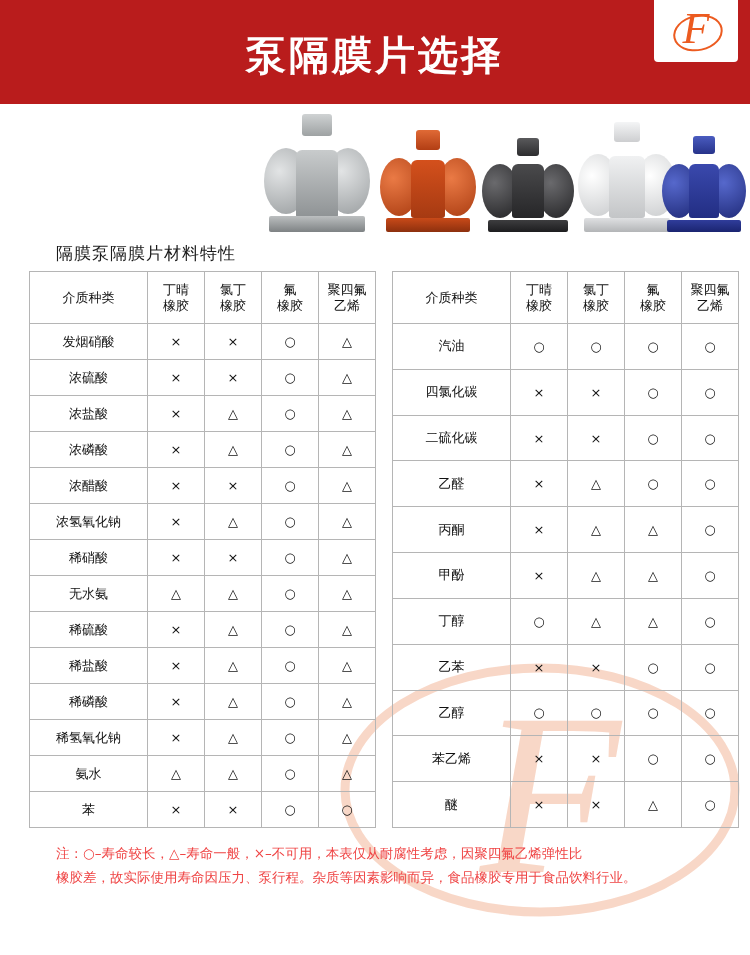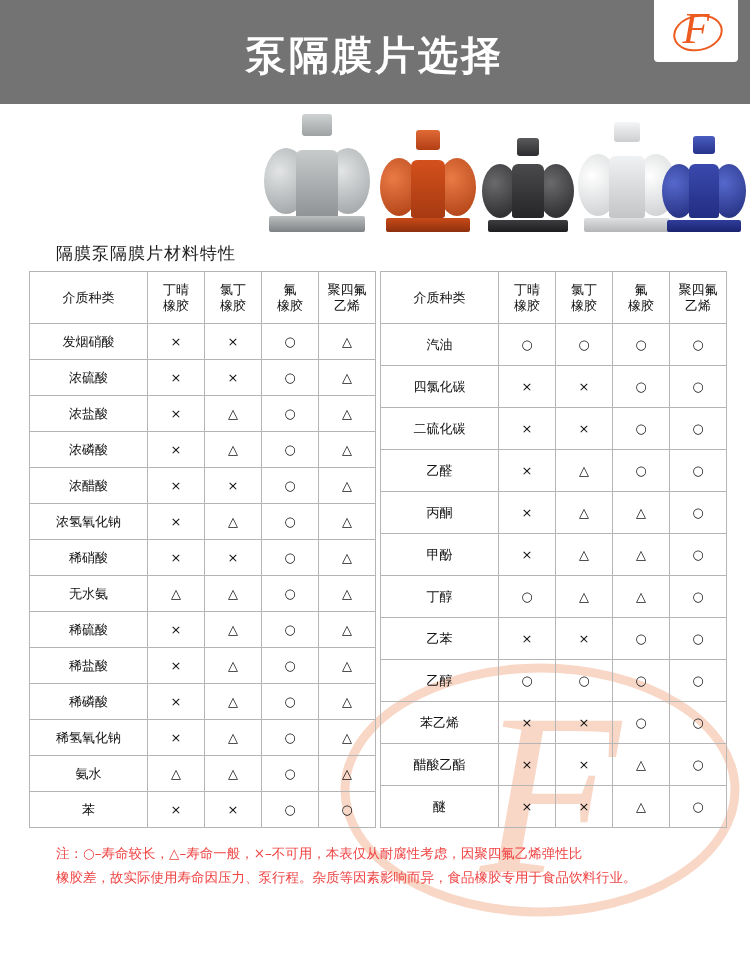--- a/index.html
+++ b/index.html
@@ -14,21 +14,21 @@
     position: relative;
     width: 750px; height: 955px;
     background: #fff;
     overflow: hidden;
   }
 
   
   .header {
     position: relative;
     width: 750px; height: 104px;
-    background: #737373;
+    background: #b91c1c;
     overflow: hidden;
   }
   .header-title {
     position: absolute;
     left: 0; right: 0; top: 28px;
     text-align: center;
     color: #ffffff;
     font-size: 40px;
     font-weight: bold;
     letter-spacing: 3px;
@@ -106,21 +106,21 @@
     font-family: "DejaVu Sans", sans-serif;
     letter-spacing: 1px;
   }
 
   
   .tables-wrap {
     position: relative;
     margin: 0 auto;
     width: 692px;
     display: flex;
-    gap: 4px;
+    gap: 16px;
     z-index: 10;
   }
   table.matrix {
     border-collapse: collapse;
     width: 346px;
     table-layout: fixed;
     background: transparent;
   }
   table.matrix th, table.matrix td {
     border: 1px solid #b5b5b5;
@@ -448,27 +448,20 @@
             <td class="sym">○</td>
           </tr>
           <tr>
             <td>苯乙烯</td>
             <td class="sym">×</td>
             <td class="sym">×</td>
             <td class="sym">○</td>
             <td class="sym">○</td>
           </tr>
           <tr>
-            <td>醋酸乙酯</td>
-            <td class="sym">×</td>
-            <td class="sym">×</td>
-            <td class="sym">△</td>
-            <td class="sym">○</td>
-          </tr>
-          <tr>
             <td>醚</td>
             <td class="sym">×</td>
             <td class="sym">×</td>
             <td class="sym">△</td>
             <td class="sym">○</td>
           </tr>
         </tbody>
     </table>
   </div>
 

